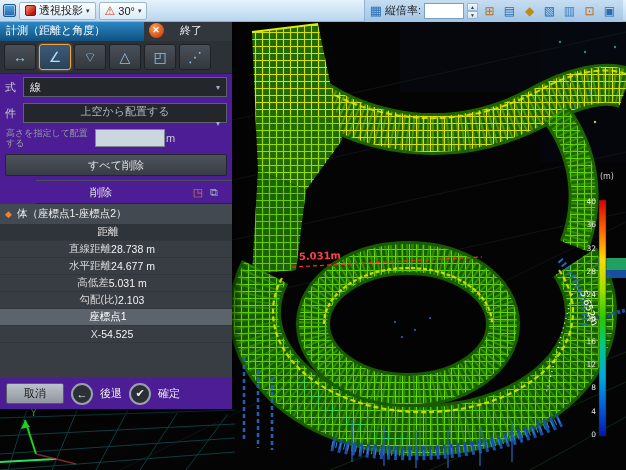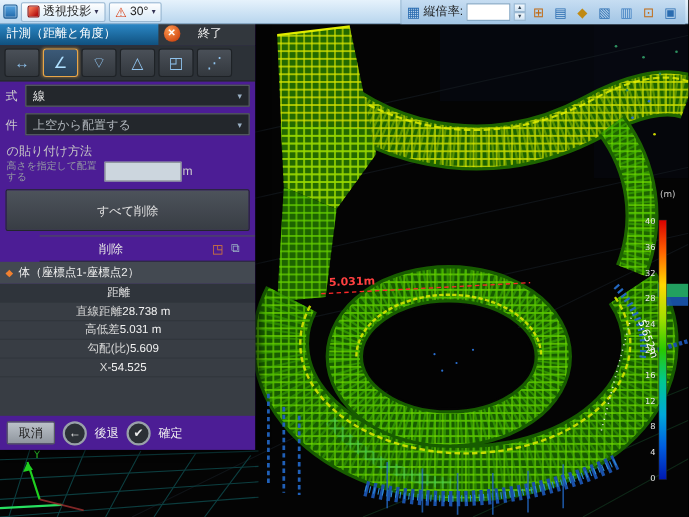--- a/index.html
+++ b/index.html
@@ -44,47 +44,47 @@
   .p-tools { display: flex; gap: 3px; padding: 3px 4px; background: #2c3137; border-bottom: 1px solid #24282d; flex: none; height: 33px; }
   .tool { width: 32px; height: 26px; display: flex; align-items: center; justify-content: center;
     background: linear-gradient(#4a5058, #33383e); border: 1px solid #1e2226; border-radius: 3px;
     color: #8fc3ee; font-size: 14px; }
   .tool.active { border-color: #e8a648; background: linear-gradient(#3c5a78, #2a4258); box-shadow: 0 0 3px rgba(232,166,72,.6); color: #aee0ff; }
 
   .form-row { display: flex; align-items: center; gap: 5px; padding: 3px 5px; height: 26px; flex: none; }
   .form-label { width: 13px; color: #ccc; flex: none; }
   .combo { flex: 1; height: 20px; background: #23272c; border: 1px solid #5c636b; display: flex;
     align-items: center; padding: 0 6px; color: #e8e8e8; }
-  .combo.dim { color: #b0b6bc; }
+  .combo.dim { color: #b0b6bc; flex-direction: column; }
   .caret2 { margin-left: auto; color: #9ab0c4; font-size: 8px; }
   .section-label { padding: 4px 6px 2px; color: #c6c6c6; height: 18px; flex: none; }
   .height-row { display: flex; align-items: center; gap: 1px; padding: 2px 6px; height: 24px; flex: none; }
   .height-label { font-size: 9px; color: #959ba2; width: 88px; line-height: 1.15; }
   .height-input { width: 70px; height: 18px; background: #ccd6de; border: 1px solid #80888f; font-size: 10px; padding: 0 3px; }
   .unit { color: #ccc; }
-  .btn-wide { margin: 4px 5px; height: 38px; flex: none; background: linear-gradient(#4d535b, #383d44);
+  .btn-wide { margin: 4px 5px; height: 22px; flex: none; background: linear-gradient(#4d535b, #383d44);
     border: 1px solid #22262b; color: #e0e0e0; display: flex; align-items: center; justify-content: center; border-radius: 2px; }
   .del-row { display: flex; align-items: center; padding: 0 10px; height: 24px; flex: none;
     border-top: 1px solid #4a5057; border-bottom: 1px solid #24282d; margin-left: 36px; }
   .del-label { margin-left: 44px; color: #e4e4e4; }
   .del-ico { width: 16px; height: 16px; display: flex; align-items: center; justify-content: center; font-size: 11px; }
   .del-ico.first { margin-left: auto; }
 
   .table-title { height: 20px; flex: none; display: flex; align-items: center; gap: 5px; padding: 0 5px;
     background: #434951; font-size: 10.5px; color: #f0f0f0; }
   .diamond { color: #f08030; font-size: 9px; }
   .meas-rows { flex: 1; overflow: hidden; background: #383d44; }
   .mrow { height: 17px; display: flex; align-items: center; justify-content: center;
     padding: 0 26px 0 18px; border-bottom: 1px solid #31363c; font-size: 10.5px; color: #d8d8d8; }
   .mrow.section { background: #2f343b; padding-left: 10px; color: #e6e6e6; }
   .mrow.section-selected { background: #5c636b; padding-left: 10px; color: #fff; }
   .mrow .val { color: #f2f2f2; }
 
   .p-actions { display: flex; align-items: center; gap: 7px; padding: 4px 6px; margin-top: auto; height: 31px; flex: none; }
-  .btn-cancel { width: 44px; height: 21px; background: linear-gradient(#bcc2c9, #8f969e); border: 1px solid #555b61;
+  .btn-cancel { width: 58px; height: 21px; background: linear-gradient(#bcc2c9, #8f969e); border: 1px solid #555b61;
     color: #1c1c1c; display: flex; align-items: center; justify-content: center; border-radius: 2px; }
   .circle-btn { width: 22px; height: 22px; border-radius: 50%; background: #2b3036; border: 2px solid #99a1a9;
     color: #ececec; display: flex; align-items: center; justify-content: center; font-size: 11px; flex: none; }
   .action-label { color: #f0f0f0; }
 
   
   .viewport { position: absolute; left: 0; top: 22px; width: 626px; height: 448px; z-index: 10; }
   svg text { font-family: "DejaVu Sans", sans-serif; }
   .legend-tick { fill: #e8e8e8; font-size: 7.5px; }
 </style>
@@ -162,21 +162,20 @@
     </div>
 
     <div class="form-row">
       <span class="form-label">件</span>
       <div class="combo dim">
         <span>上空から配置する</span>
         <span class="caret2">▾</span>
       </div>
     </div>
 
-    <div class="section-label">の貼り付け方法</div>
 
     <div class="height-row">
       <span class="height-label">高さを指定して配置する</span>
       <input class="height-input" value="" style="">
       <span class="unit">m</span>
     </div>
 
     <div class="btn-wide">すべて削除</div>
 
     <div class="del-row">
@@ -193,26 +192,34 @@
     <div class="meas-rows">
         <div class="mrow section">
           <span class="lbl">距離</span>
           <span class="val"></span>
         </div>
         <div class="mrow data">
           <span class="lbl">直線距離</span>
           <span class="val">28.738 m</span>
         </div>
         <div class="mrow data">
+          <span class="lbl">水平距離</span>
+          <span class="val">24.677 m</span>
+        </div>
+        <div class="mrow data">
           <span class="lbl">高低差</span>
           <span class="val">5.031 m</span>
         </div>
         <div class="mrow data">
           <span class="lbl">勾配(比)</span>
-          <span class="val">5.609</span>
+          <span class="val">2.103</span>
+        </div>
+        <div class="mrow section-selected">
+          <span class="lbl">座標点1</span>
+          <span class="val"></span>
         </div>
         <div class="mrow data">
           <span class="lbl">X</span>
           <span class="val">-54.525</span>
         </div>
       </div>
 
     <div class="p-actions">
       <div class="btn-cancel">取消</div>
       <div class="circle-btn">

